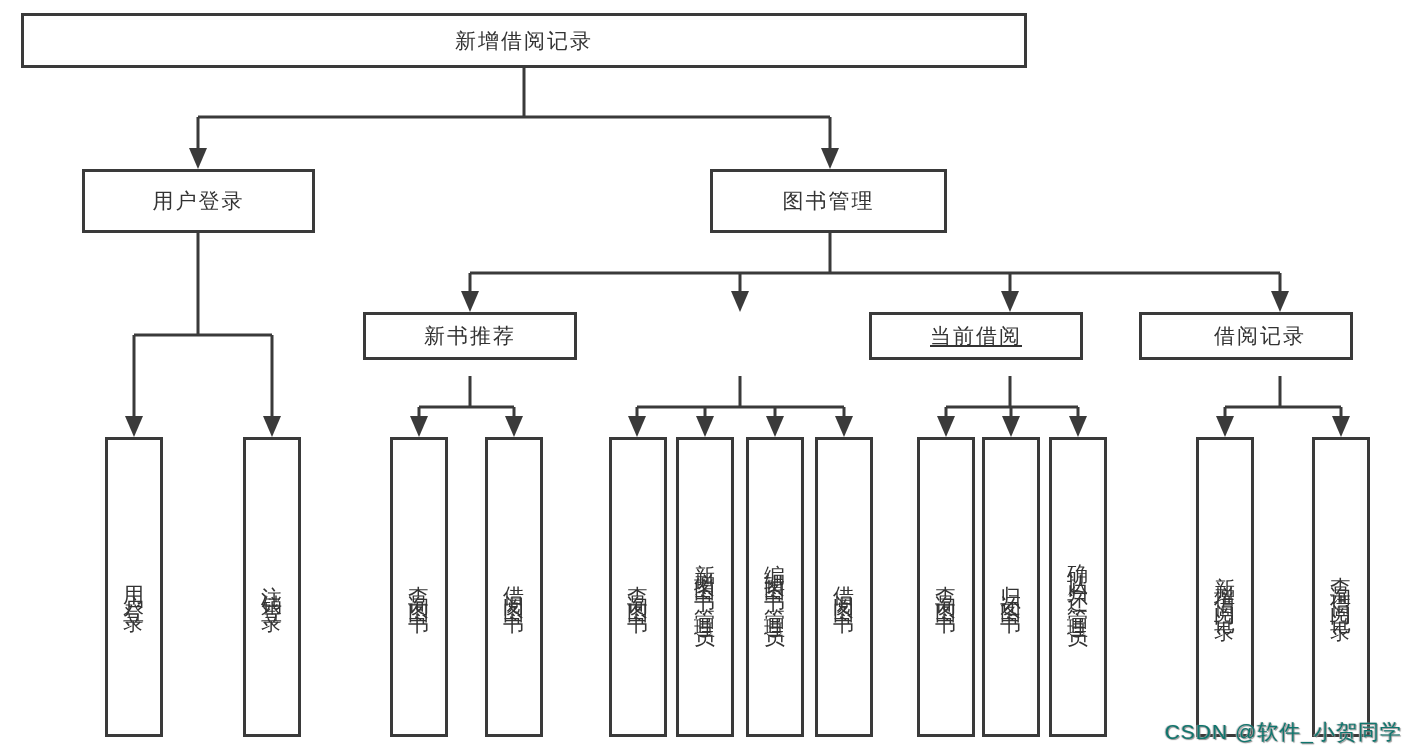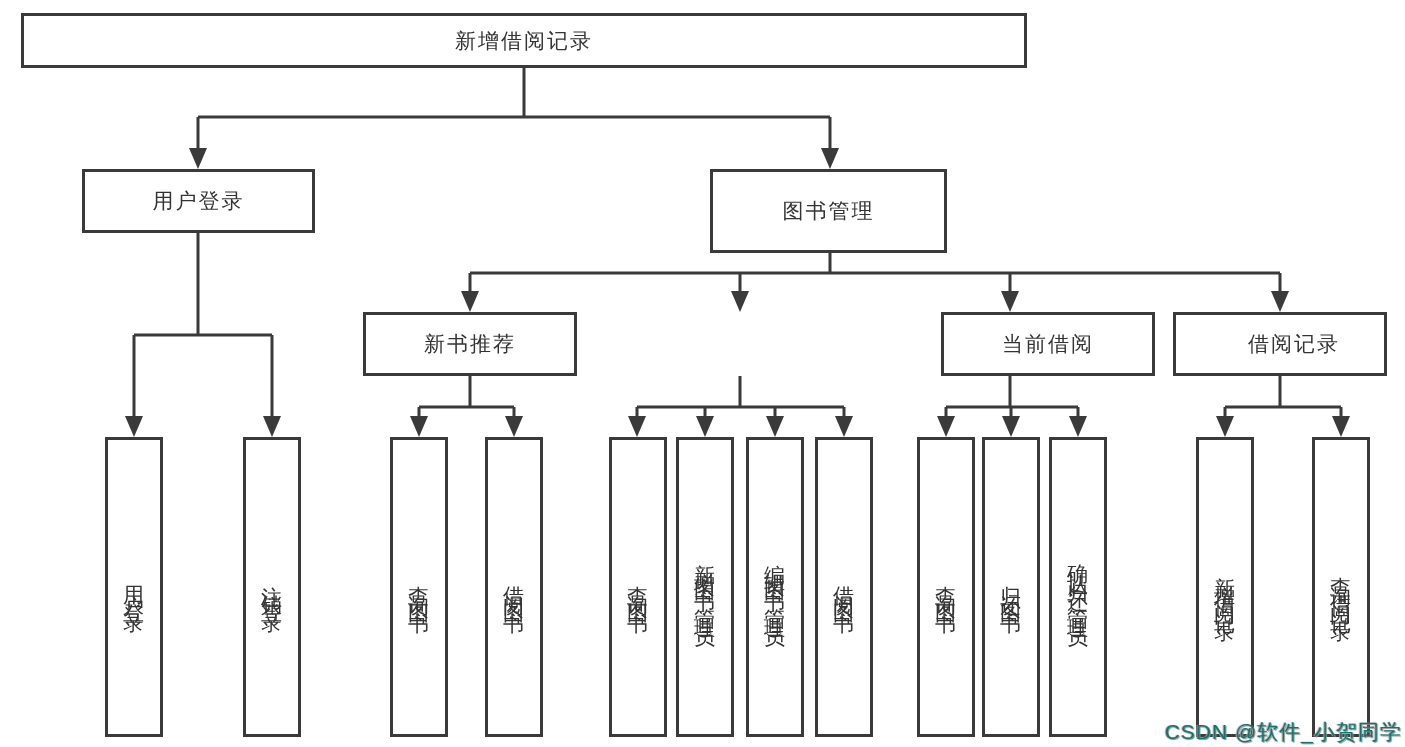--- a/index.html
+++ b/index.html
@@ -35,26 +35,26 @@
     text-orientation: mixed;
     letter-spacing: 9px;
     line-height: 1;
     white-space: normal;
     top: 437px;
     width: 58px;
     height: 300px;
   }
   .root-node  { left: 21px;  top: 13px;  width: 1006px; height: 55px; }
   .n-l2-0     { left: 82px;  top: 169px; width: 233px;  height: 64px; }
-  .n-l2-1     { left: 710px; top: 169px; width: 237px;  height: 84px; }
-  .n-l3       { top: 312px; width: 214px; height: 64px; }
+  .n-l2-1     { left: 710px; top: 169px; width: 237px;  height: 64px; }
+  .n-l3       { top: 312px; width: 214px; height: 48px; }
   .n-l3-0     { left: 363px; }
   .n-l3-1     { left: 633px; }
-  .n-l3-2     { left: 941px; }
-  .n-l3-3     { left: 1173px; padding-left: 28px; }
+  .n-l3-2     { left: 869px; text-decoration: underline; }
+  .n-l3-3     { left: 1139px; padding-left: 28px; }
   .leaf-0  { left: 105px; }
   .leaf-1  { left: 243px; }
   .leaf-2  { left: 390px; }
   .leaf-3  { left: 485px; }
   .leaf-4  { left: 609px; }
   .leaf-5  { left: 676px; }
   .leaf-6  { left: 746px; }
   .leaf-7  { left: 815px; }
   .leaf-8  { left: 917px; }
   .leaf-9  { left: 982px; }

